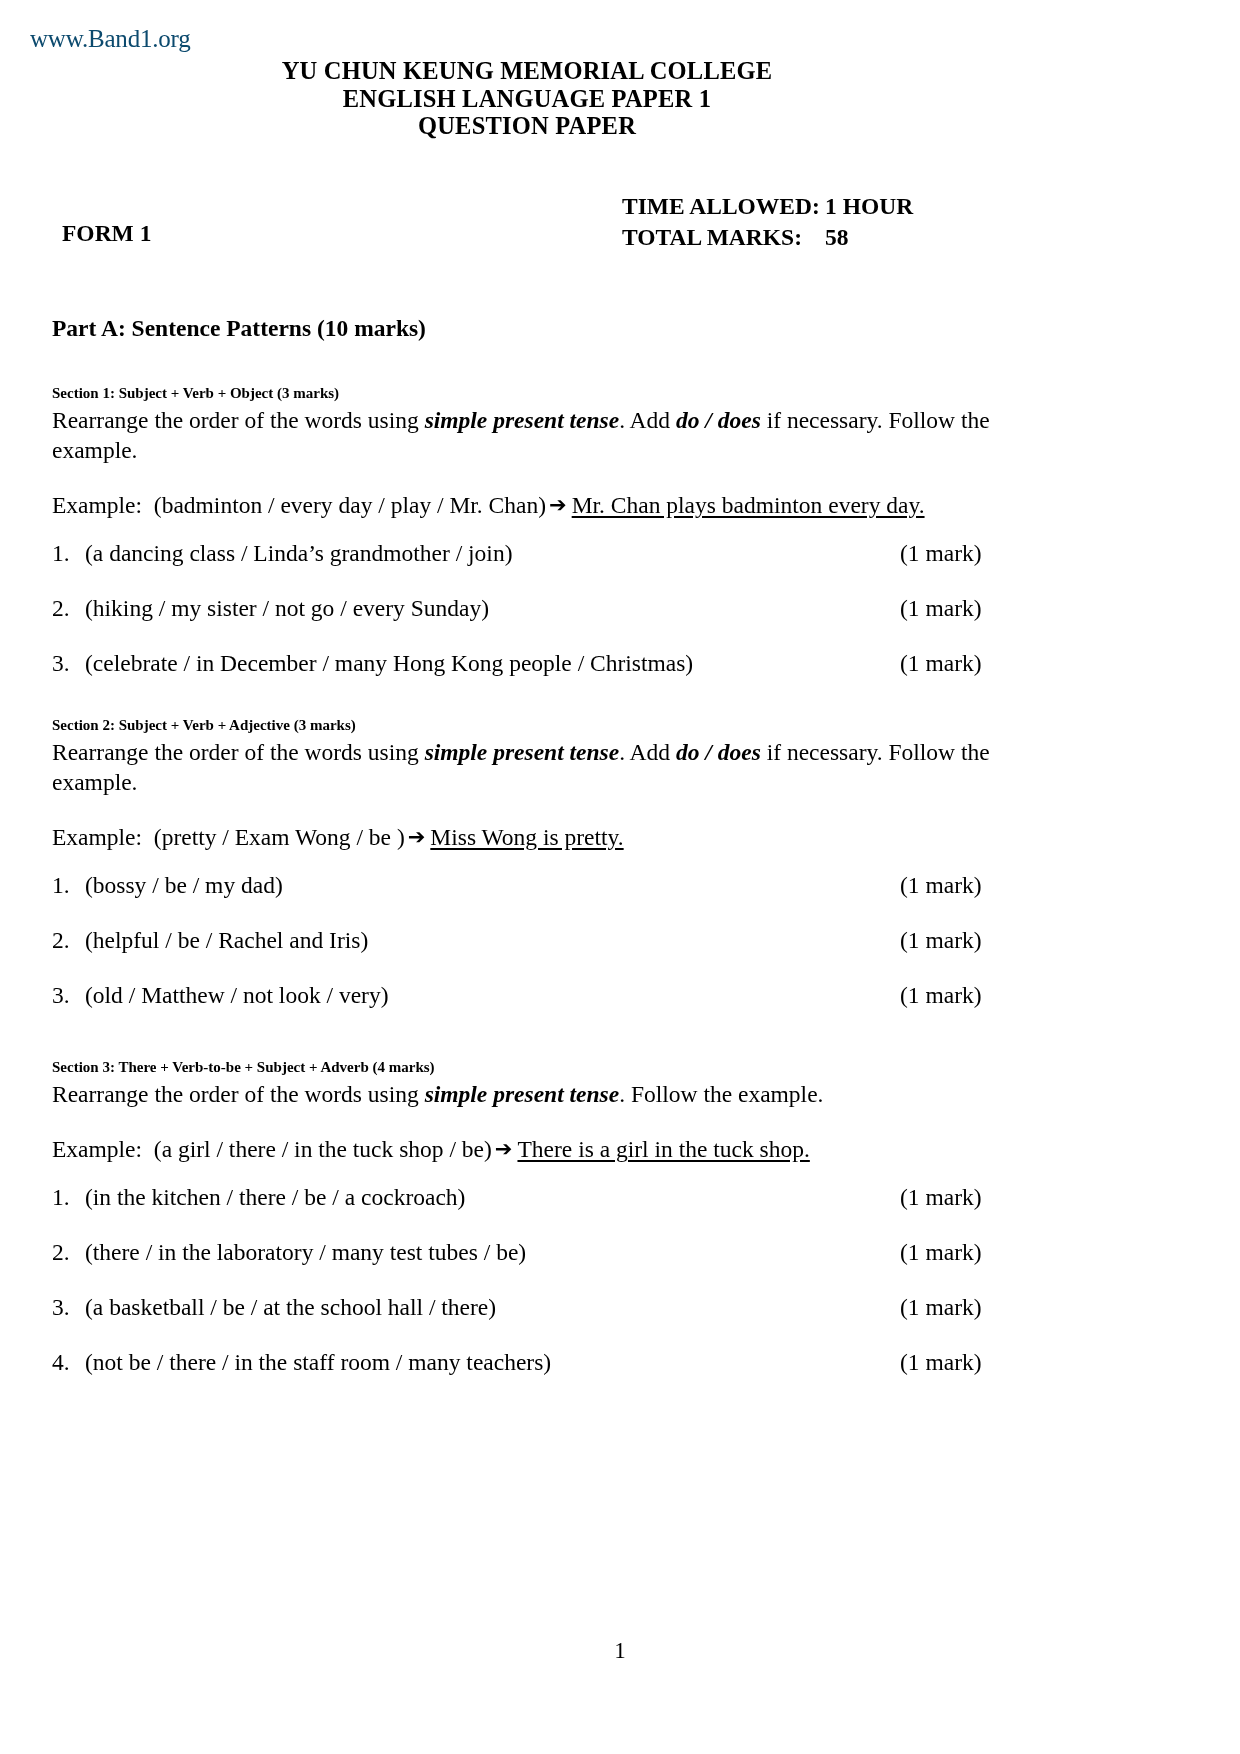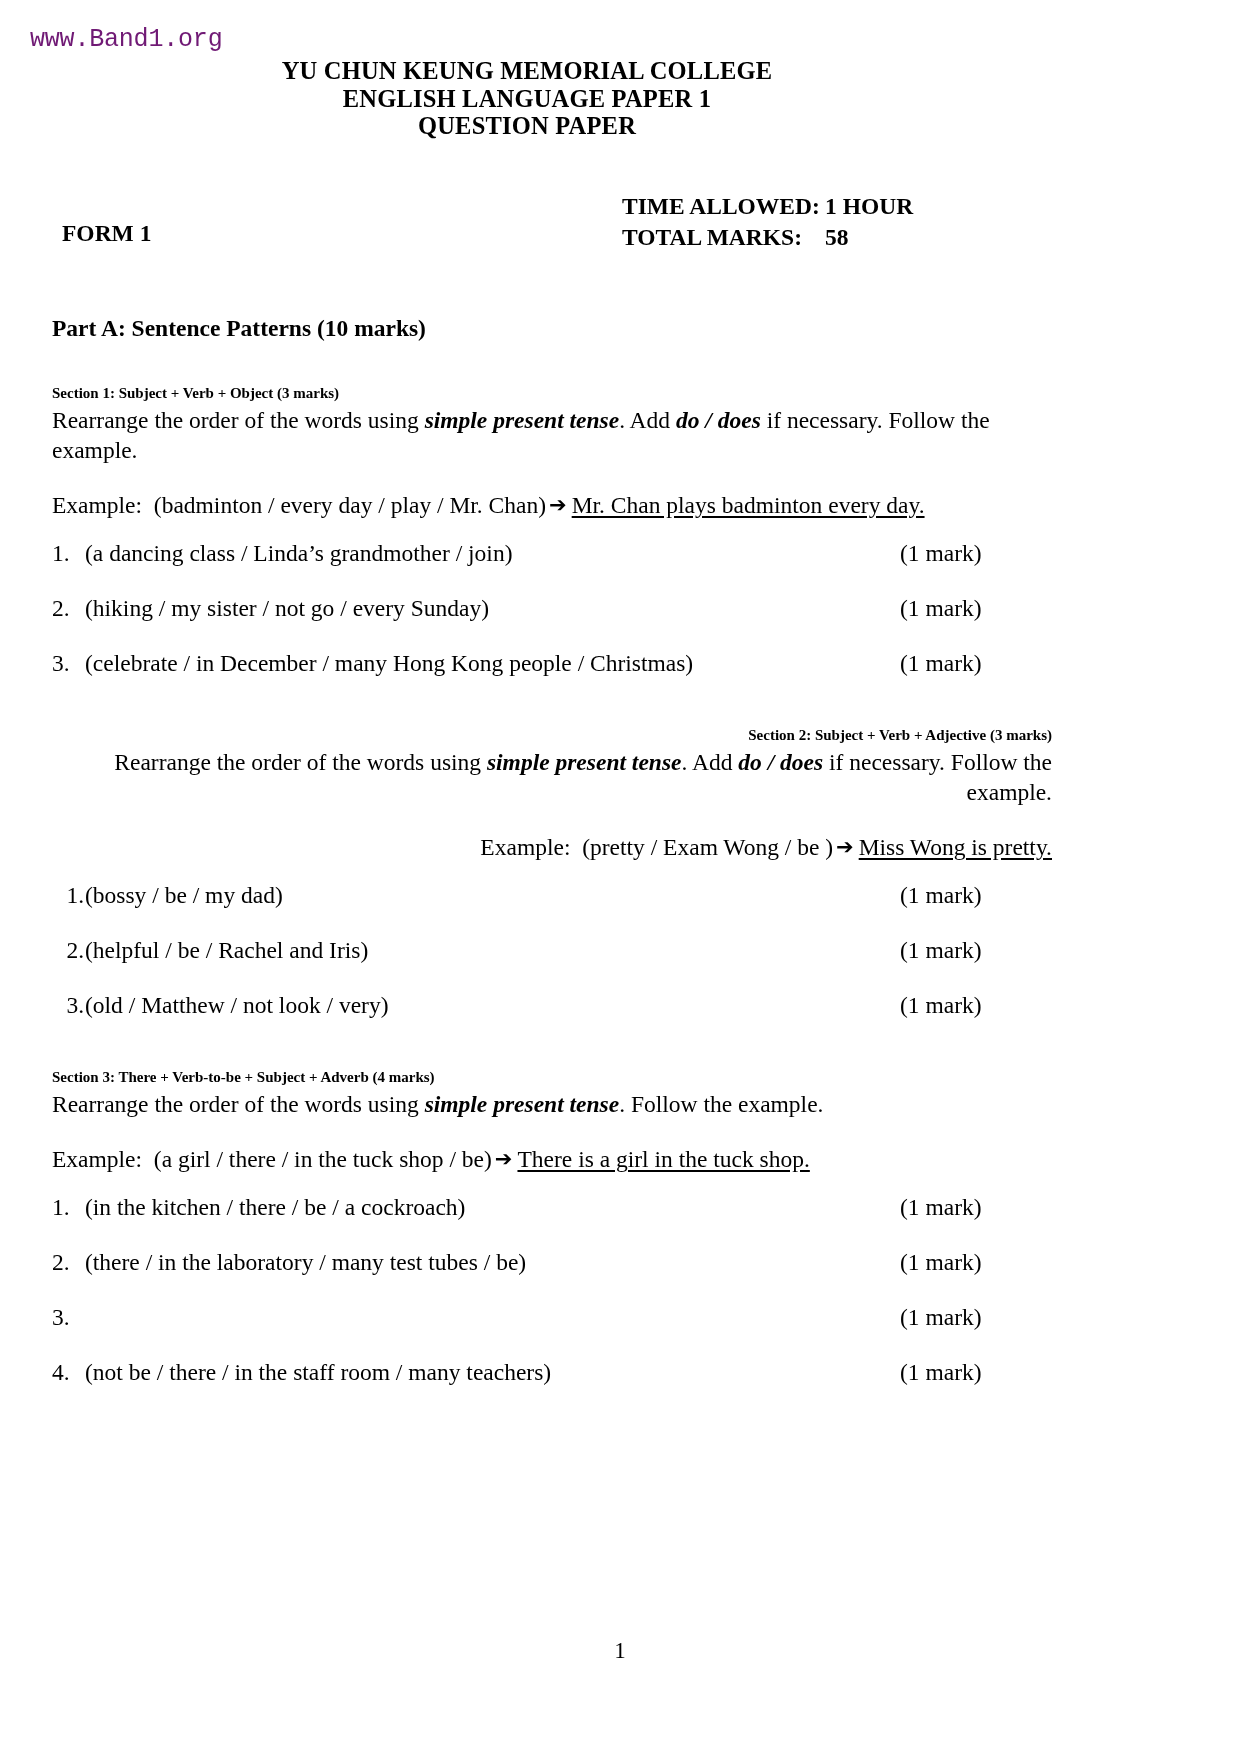--- a/index.html
+++ b/index.html
@@ -16,23 +16,23 @@
     color: #000000;
     box-sizing: border-box;
     overflow: hidden;
   }
 
   
   .watermark {
     position: absolute;
     left: 30px;
     top: 25px;
-    font-family: Liberation Mono, monospace;
+    font-family: Liberation Serif, serif;
     font-size: 25px;
-    color: #701a75;
+    color: #0c4a6e;
     letter-spacing: -0.2px;
     white-space: nowrap;
   }
 
   
   .head-block {
     position: absolute;
     left: 0;
     top: 57px;
     width: 1012px;
@@ -208,21 +208,21 @@
           <span class="q-mark">(1 mark)</span>
         </div>
         <div class="q-row">
           <span class="q-num">3.</span>
           <span class="q-text">(celebrate / in December / many Hong Kong people / Christmas)</span>
           <span class="q-mark">(1 mark)</span>
         </div>
       </div>
     </div>
 
-    <div class="section" style="margin-top:22px;text-align:right;">
+    <div class="section" style="margin-top:12px;">
       <div class="section-title">Section 2: Subject + Verb + Adjective (3 marks)</div>
       <p class="instruction"><span>Rearrange the order of the words using </span><span class="bi">simple present tense</span><span>. Add </span><span class="bi">do / does</span><span> if necessary. Follow the example.</span></p>
       <div class="example"><span>Example:</span>&nbsp; <span>(pretty / Exam Wong / be )</span><span class="arrow">➔</span><span class="ans">Miss Wong is pretty.</span></div>
       <div class="q-list">
         <div class="q-row">
           <span class="q-num">1.</span>
           <span class="q-text">(bossy / be / my dad)</span>
           <span class="q-mark">(1 mark)</span>
         </div>
         <div class="q-row">
@@ -248,20 +248,21 @@
           <span class="q-text">(in the kitchen / there / be / a cockroach)</span>
           <span class="q-mark">(1 mark)</span>
         </div>
         <div class="q-row">
           <span class="q-num">2.</span>
           <span class="q-text">(there / in the laboratory / many test tubes / be)</span>
           <span class="q-mark">(1 mark)</span>
         </div>
         <div class="q-row">
           <span class="q-num">3.</span>
+          <span class="q-text">(a basketball / be / at the school hall / there)</span>
           <span class="q-mark">(1 mark)</span>
         </div>
         <div class="q-row">
           <span class="q-num">4.</span>
           <span class="q-text">(not be / there / in the staff room / many teachers)</span>
           <span class="q-mark">(1 mark)</span>
         </div>
       </div>
     </div>
 

